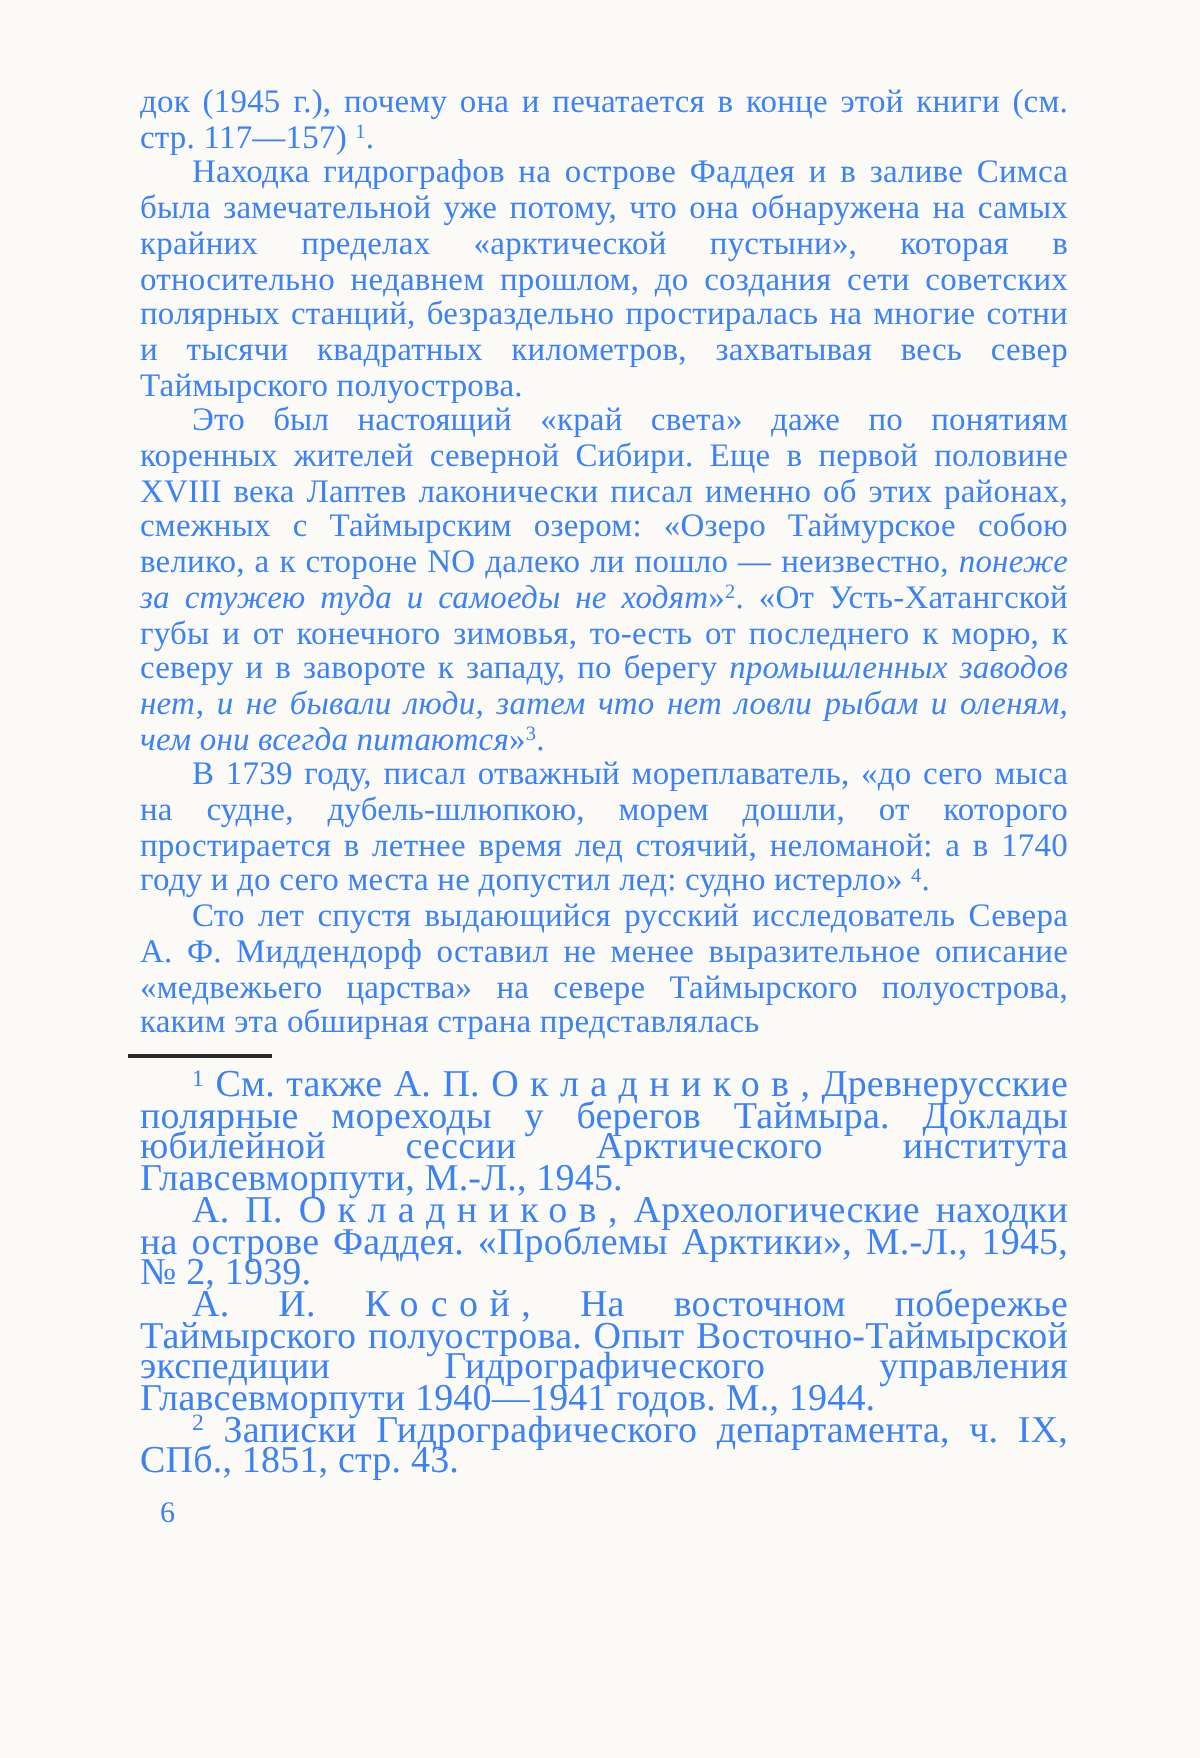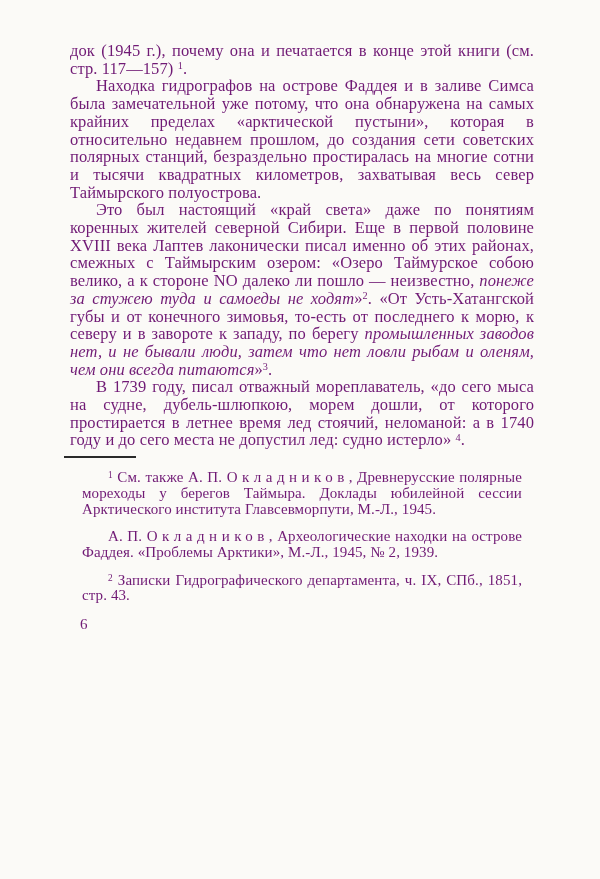--- a/index.html
+++ b/index.html
@@ -32,22 +32,22 @@
   .body-text p.no-indent {
     text-indent: 0;
   }
   .footnote-rule {
     width: 72px;
     height: 0;
     border-top: 2px solid #2a2a2a;
     margin: 7px 0 6px -6px;
   }
   .footnotes p {
-    margin: 12px;
-    font-size: 15px;
+    margin: 0;
+    font-size: 19px;
     line-height: 15.7px;
     text-align: justify;
     text-indent: 26px;
     letter-spacing: 0.1px;
   }
   .it { font-style: italic; }
   .sp { letter-spacing: 0.3em; }
   .sup {
     font-size: 0.62em;
     line-height: 0;
@@ -57,29 +57,31 @@
   .page-number {
     margin: 10px 0 0 10px;
     font-size: 15px;
     line-height: 16px;
     text-align: left;
   }
 </style>
 </head>
 <body>
 
-<div class="book-page" style="background: rgb(251, 250, 247); color: #701a75;">
+<div class="book-page" style="background: rgb(251, 250, 247); color: #3b82f6;">
   <div class="text-block">
     <div class="body-text">
         <p class="no-indent"><span>док (1945 г.), почему она и печатается в конце этой книги (см. стр. 117—157) </span><span class="sup">1</span><span>.</span></p>
         <p><span>Находка гидрографов на острове Фаддея и в заливе Симса была замечательной уже потому, что она обнаружена на самых крайних пределах «арктической пустыни», которая в относительно недавнем прошлом, до создания сети советских полярных станций, безраздельно простиралась на многие сотни и тысячи квадратных километров, захватывая весь север Таймырского полуострова.</span></p>
         <p><span>Это был настоящий «край света» даже по понятиям коренных жителей северной Сибири. Еще в первой половине XVIII века Лаптев лаконически писал именно об этих районах, смежных с Таймырским озером: «Озеро Таймурское собою велико, а к стороне NO далеко ли пошло — неизвестно, </span><span class="it">понеже за стужею туда и самоеды не ходят</span><span>»</span><span class="sup">2</span><span>. «От Усть-Хатангской губы и от конечного зимовья, то-есть от последнего к морю, к северу и в завороте к западу, по берегу </span><span class="it">промышленных заводов нет, и не бывали люди, затем что нет ловли рыбам и оленям, чем они всегда питаются</span><span>»</span><span class="sup">3</span><span>.</span></p>
         <p><span>В 1739 году, писал отважный мореплаватель, «до сего мыса на судне, дубель-шлюпкою, морем дошли, от которого простирается в летнее время лед стоячий, неломаной: а в 1740 году и до сего места не допустил лед: судно истерло» </span><span class="sup">4</span><span>.</span></p>
+        <p><span>Сто лет спустя выдающийся русский исследователь Севера А. Ф. Миддендорф оставил не менее выразительное описание «медвежьего царства» на севере Таймырского полуострова, каким эта обширная страна представлялась</span></p>
       </div>
     <div class="footnote-rule"></div>
     <div class="footnotes">
         <p><span class="sup">1</span><span> См. также А. П. </span><span class="sp">Окладников</span><span>, Древнерусские полярные мореходы у берегов Таймыра. Доклады юбилейной сессии Арктического института Главсевморпути, М.-Л., 1945.</span></p>
         <p><span>А. П. </span><span class="sp">Окладников</span><span>, Археологические находки на острове Фаддея. «Проблемы Арктики», М.-Л., 1945, № 2, 1939.</span></p>
+        <p><span>А. И. </span><span class="sp">Косой</span><span>, На восточном побережье Таймырского полуострова. Опыт Восточно-Таймырской экспедиции Гидрографического управления Главсевморпути 1940—1941 годов. М., 1944.</span></p>
         <p><span class="sup">2</span><span> Записки Гидрографического департамента, ч. IX, СПб., 1851, стр. 43.</span></p>
       </div>
     <div class="page-number">6</div>
   </div>
 </div>
 
 </body></html>

